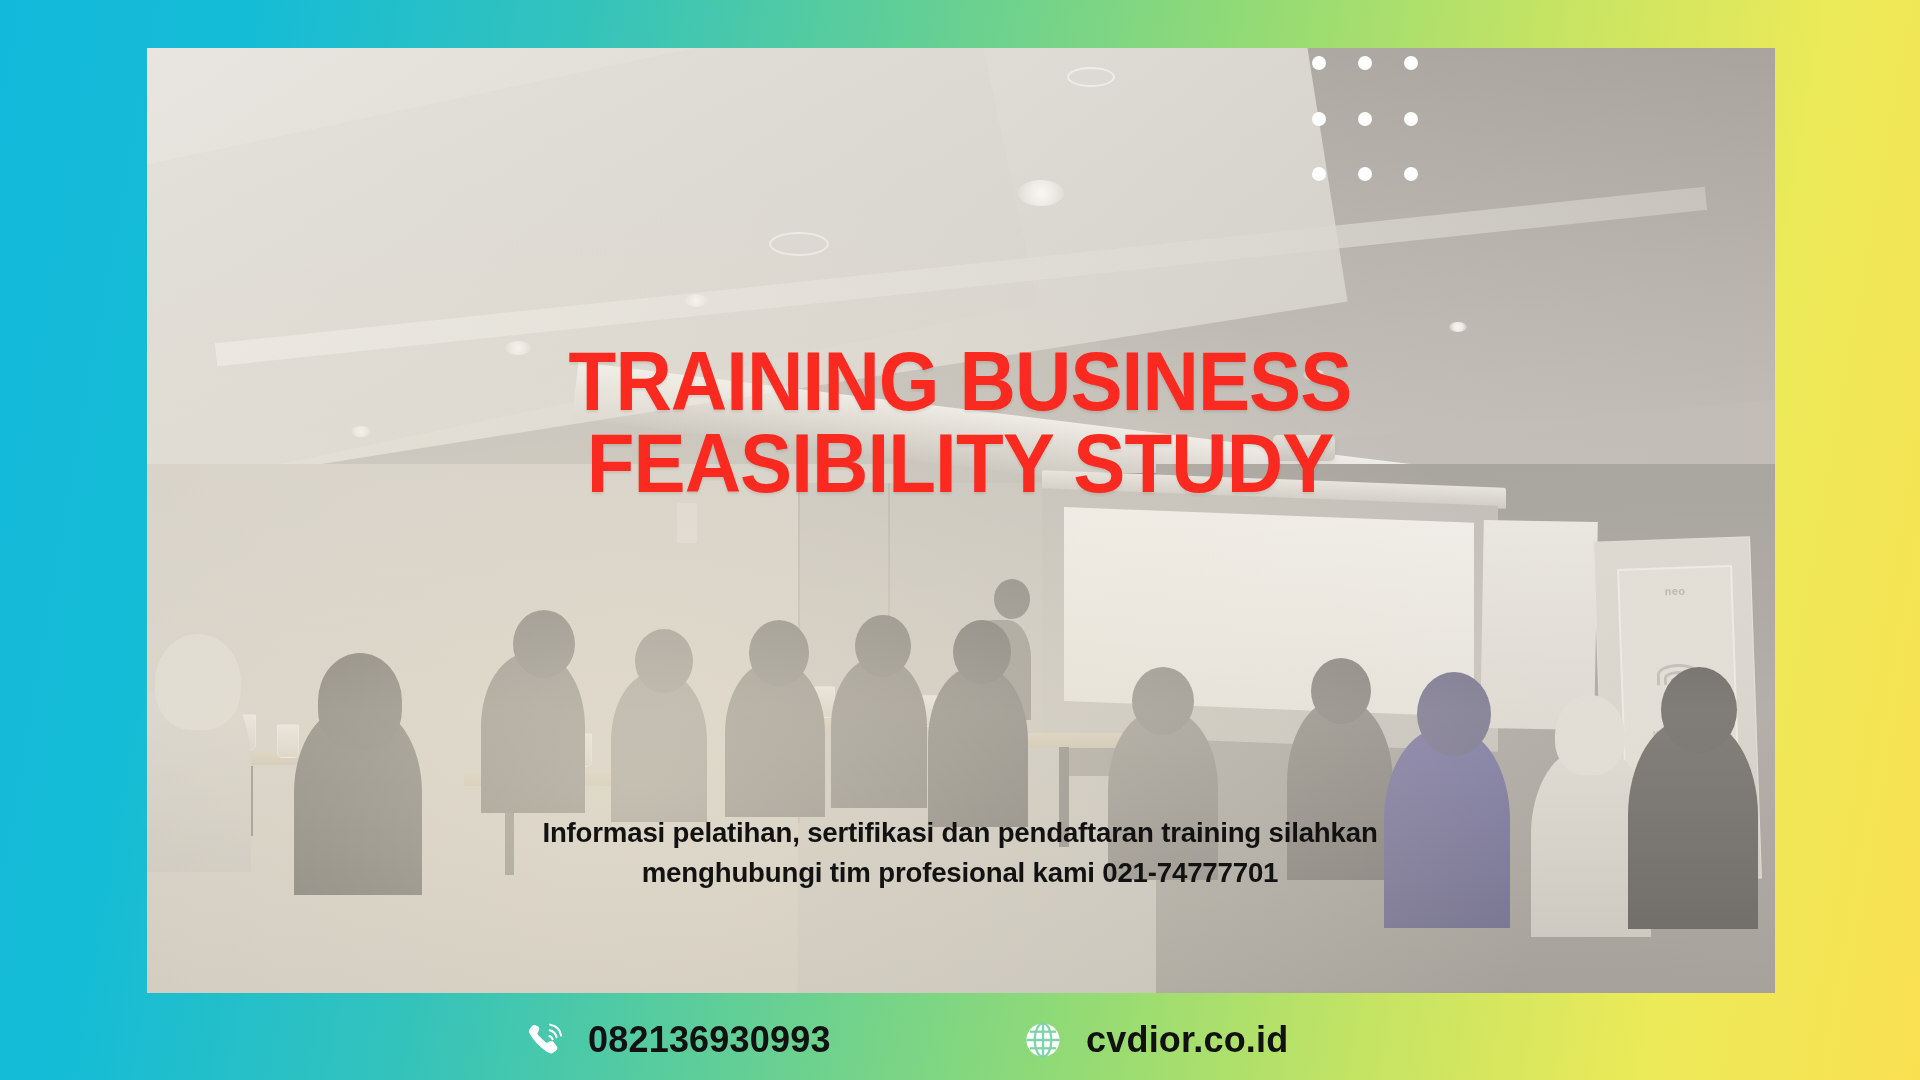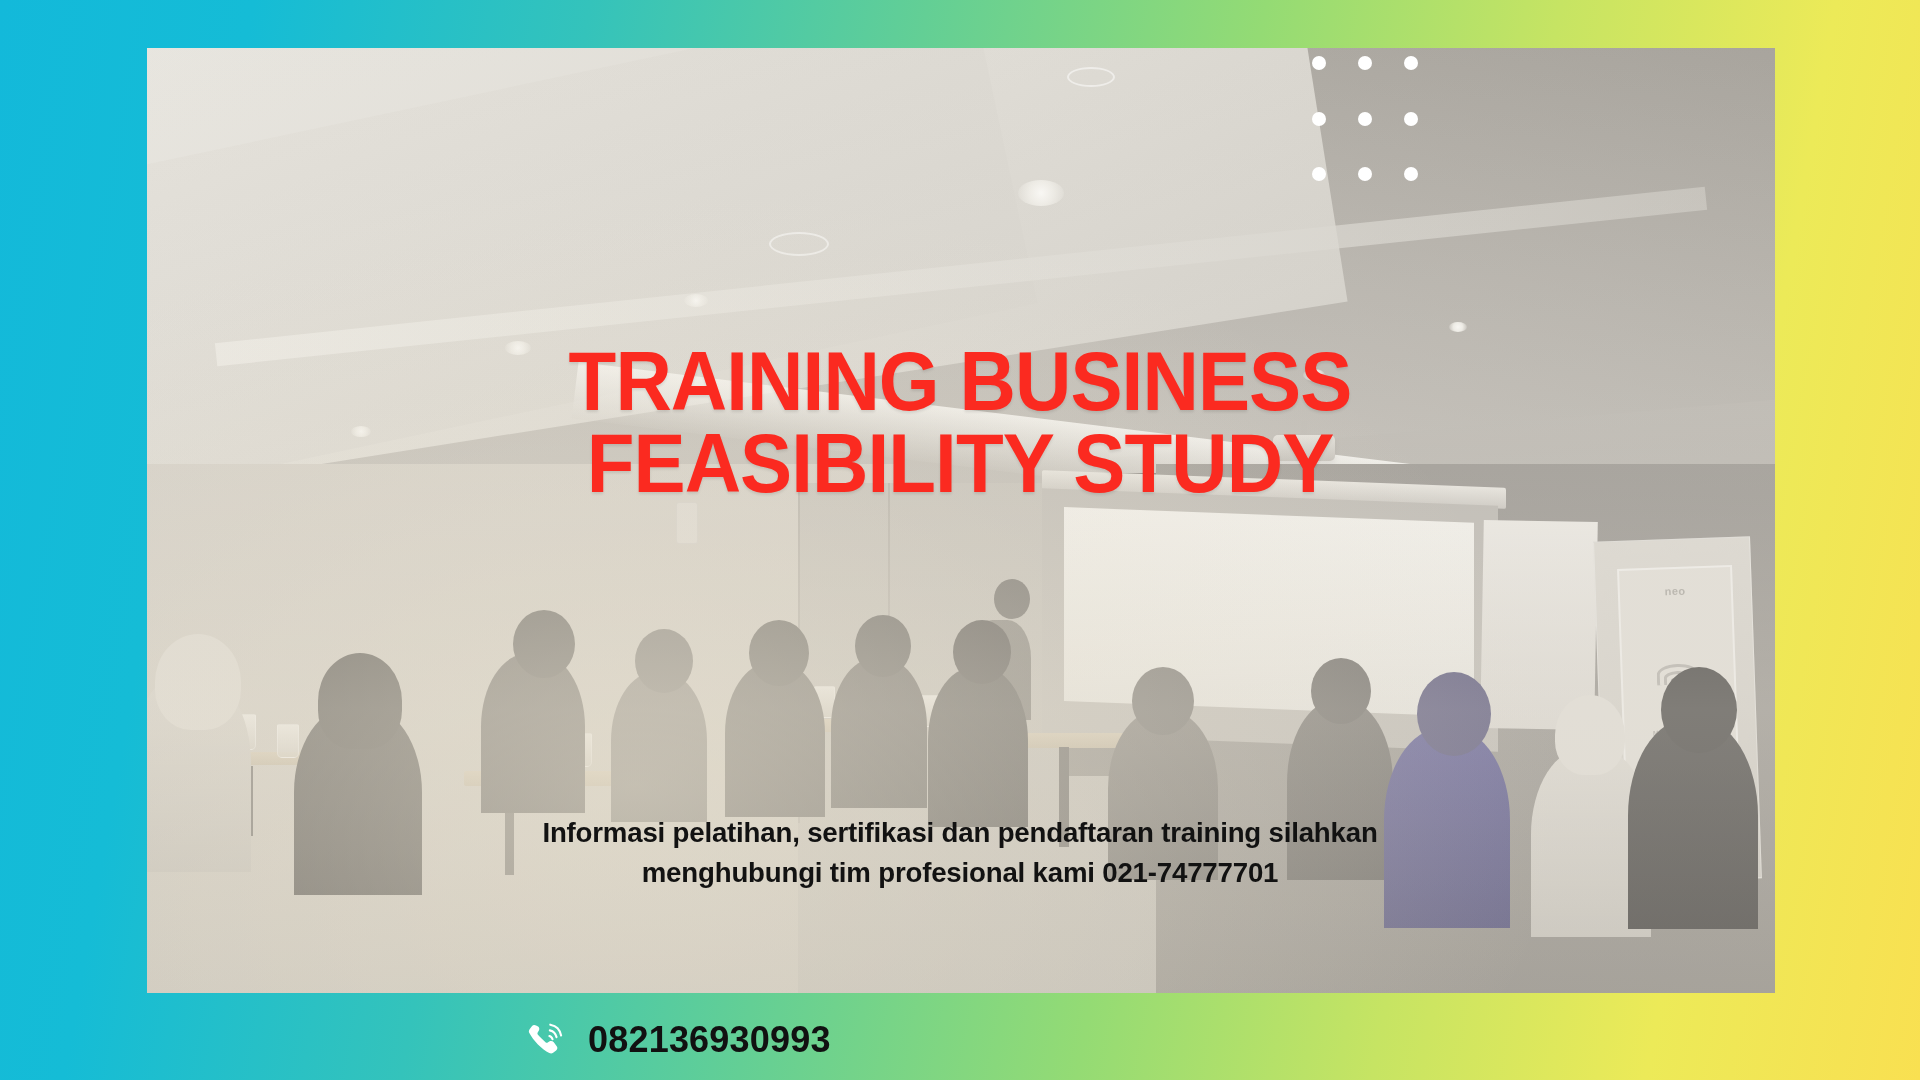--- a/index.html
+++ b/index.html
@@ -365,15 +365,28 @@
     <div class="f-item" id="f-phone">
       <svg class="f-ico" viewBox="0 0 48 48">
         <path d="M13.8 7.5c-1.6-1.2-3.6-.8-4.8.7L6.4 11.6c-1 1.3-1.1 3-.3 4.4 2.3 4.2 5.6 8.8 9.8 13 4.2 4.2 8.8 7.5 13 9.8 1.4.8 3.1.7 4.4-.3l3.4-2.6c1.5-1.2 1.9-3.2.7-4.8l-3.6-4.7c-1.1-1.4-3-1.8-4.5-.9l-2.6 1.5c-.6.3-1.3.3-1.8-.2-1.6-1.3-3.2-2.8-4.8-4.4-1.6-1.6-3.1-3.2-4.4-4.8-.4-.5-.5-1.2-.2-1.8l1.5-2.6c.9-1.5.5-3.4-.9-4.5l-2.3-1.2z" fill="#ffffff"></path>
         <path d="M30 6.5c0 0 5.6 1.2 8.4 4s4 8.4 4 8.4" stroke="#ffffff" stroke-width="2.4" fill="none" stroke-linecap="round"></path>
         <path d="M29.5 13c0 0 3.4.9 5.1 2.6s2.6 5.1 2.6 5.1" stroke="#ffffff" stroke-width="2.4" fill="none" stroke-linecap="round"></path>
         <path d="M29 19.5c0 0 1.5.5 2.3 1.3s1.3 2.3 1.3 2.3" stroke="#ffffff" stroke-width="2.4" fill="none" stroke-linecap="round"></path>
       </svg>
       <span class="f-txt">082136930993</span>
     </div>
 
+    <div class="f-item" id="f-web">
+      <svg class="f-ico" viewBox="0 0 48 48">
+        <circle cx="24" cy="24" r="19" fill="#ffffff"></circle>
+        <g stroke="#7fd3a8" stroke-width="2.6" fill="none">
+          <line x1="5" y1="24" x2="43" y2="24"></line>
+          <line x1="9" y1="14.5" x2="39" y2="14.5"></line>
+          <line x1="9" y1="33.5" x2="39" y2="33.5"></line>
+          <ellipse cx="24" cy="24" rx="9.5" ry="19"></ellipse>
+          <line x1="24" y1="5" x2="24" y2="43"></line>
+        </g>
+      </svg>
+      <span class="f-txt">cvdior.co.id</span>
+    </div>
 
   </div>
 </div>
 
 </body></html>

